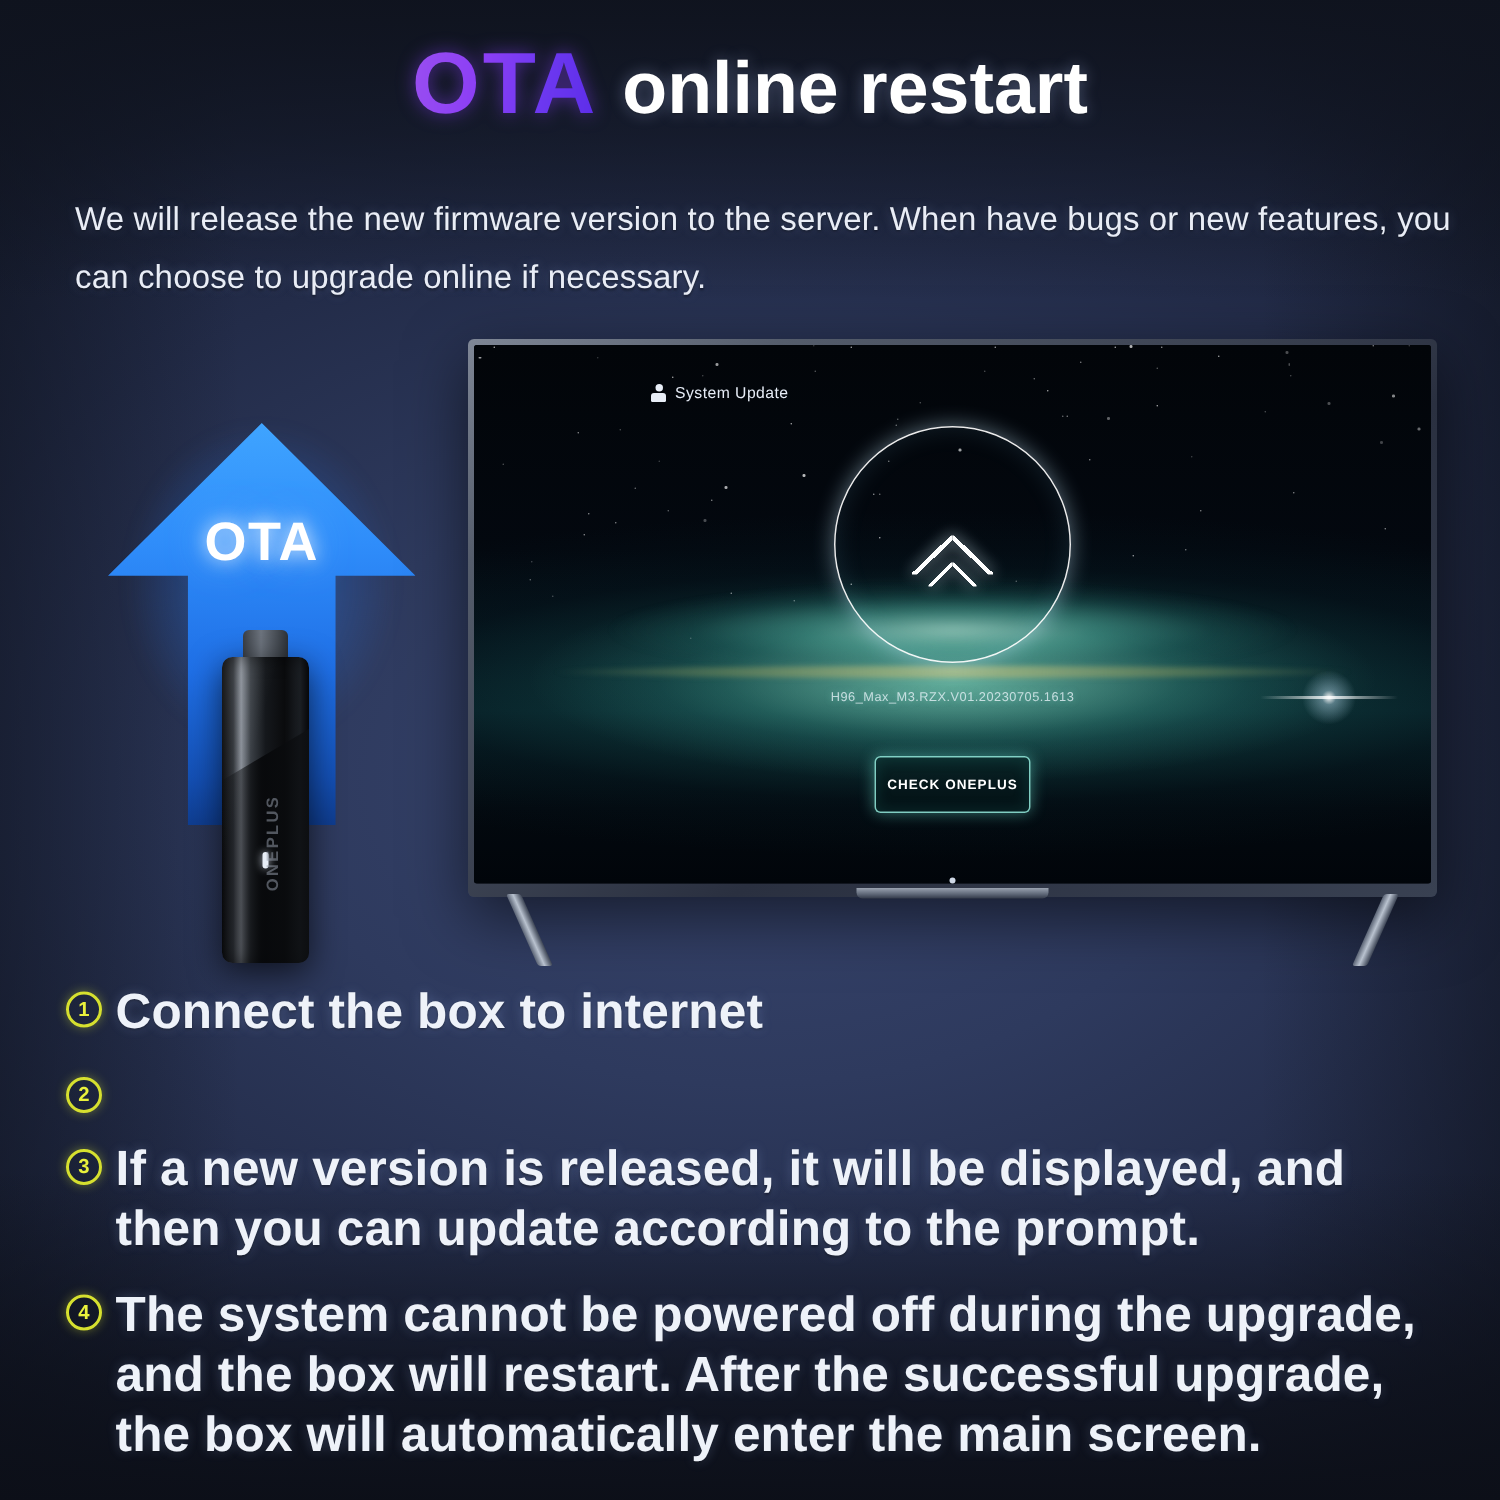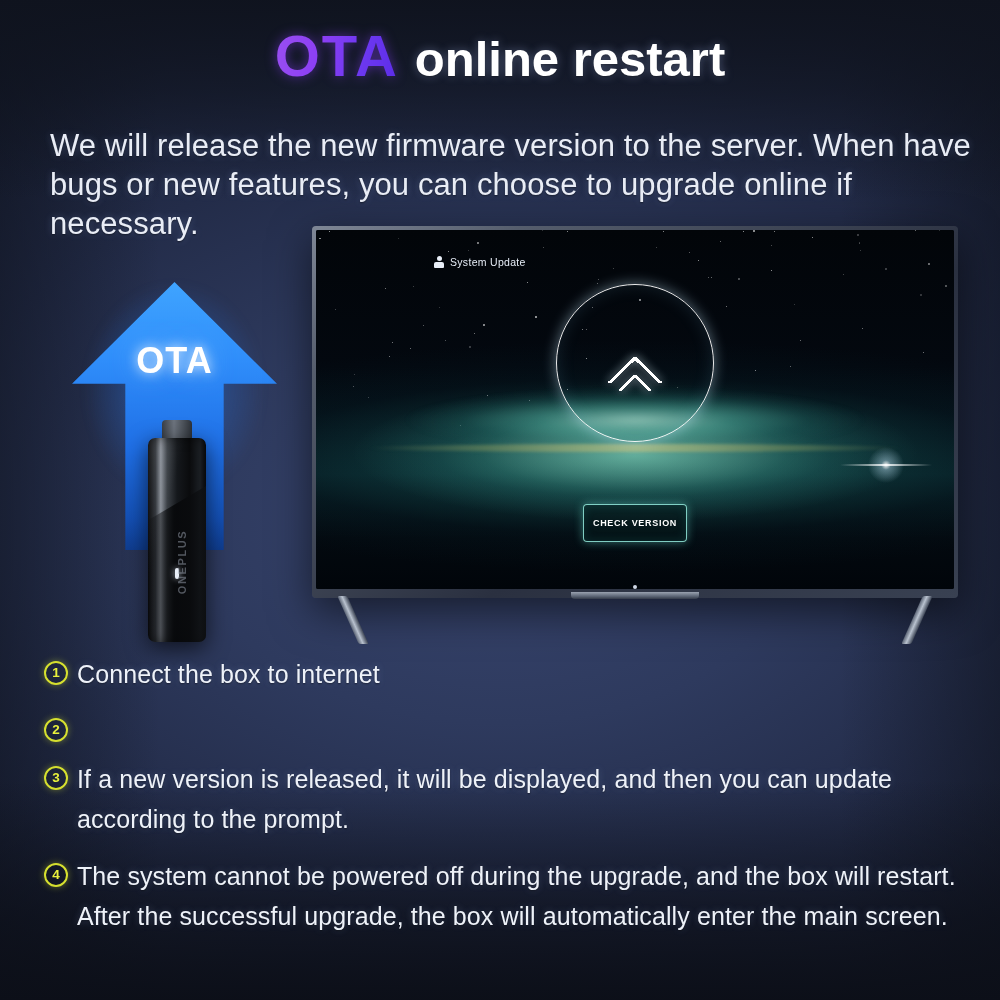--- a/index.html
+++ b/index.html
@@ -35,21 +35,21 @@
     -webkit-text-fill-color:transparent;
     filter:drop-shadow(0 0 6px rgba(130,60,240,.55));
   }
   #title-rest{
     font-size:49px; font-weight:bold; color:#ffffff; margin-left:16px;
     text-shadow:0 0 10px rgba(180,200,255,.35), 0 1px 2px rgba(0,0,0,.6);
   }
 
   #subtitle{
     position:absolute; left:50px; top:126px; width:940px;
-    font-size:31px; line-height:39px; color:#e9edf6; font-weight:400;
+    font-size:22px; line-height:39px; color:#e9edf6; font-weight:400;
     text-shadow:0 0 7px rgba(150,175,235,.30), 0 1px 2px rgba(0,0,0,.55);
     letter-spacing:.1px;
   }
 
   
   #ota-arrow-wrap{ position:absolute; left:72px; top:282px; width:205px; height:270px; }
   #ota-glow{
     position:absolute; left:-18px; top:-18px; width:240px; height:300px;
     background:radial-gradient(50% 48% at 50% 42%, rgba(45,140,255,.50) 0%, rgba(40,120,240,.20) 48%, rgba(30,90,200,0) 75%);
     filter:blur(5px);
@@ -217,21 +217,21 @@
   #feature-list{ position:absolute; left:44px; top:654px; width:930px; }
   .feature-item{ display:flex; align-items:flex-start; margin-bottom:17px; }
   .badge{
     flex:0 0 auto; width:24px; height:24px; border-radius:50%;
     border:2px solid #d6e02f; color:#e9f13c;
     font-size:13.5px; font-weight:bold; line-height:20px; text-align:center;
     margin-top:7px; margin-right:9px;
     box-shadow:0 0 7px rgba(215,228,50,.4);
   }
   .feature-text{
-    font-size:25px; line-height:40px; color:#eef2f9; font-weight:400;
+    font-size:33px; line-height:40px; color:#eef2f9; font-weight:700;
     text-shadow:0 0 7px rgba(150,175,235,.28), 0 1px 2px rgba(0,0,0,.5);
     letter-spacing:.1px;
   }
 </style>
 </head>
 <body>
 
 <div id="bg-layer"></div>
 <div id="bg-vignette"></div>
 
@@ -339,23 +339,24 @@
       <div id="sys-update-row">
         <span id="sys-update-icon"></span>
         <span id="sys-update-label">System Update</span>
       </div>
 
       <div id="update-circle">
         <div id="chevron-big"></div>
         <div id="chevron-small"></div>
       </div>
 
+      <div id="version-text">H96_Max_M3.RZX.V01.20230705.1613</div>
 
       <div id="check-version-btn">
-        <span id="check-version-label">CHECK VERSION</span>
+        <span id="check-version-label">CHECK ONEPLUS</span>
       </div>
     </div>
     <div id="tv-chin-bar"></div>
     <div id="tv-led"></div>
   </div>
   <div class="tv-leg" id="tv-leg-left"></div>
   <div class="tv-leg" id="tv-leg-right"></div>
 </div>
 
 <div id="feature-list">

